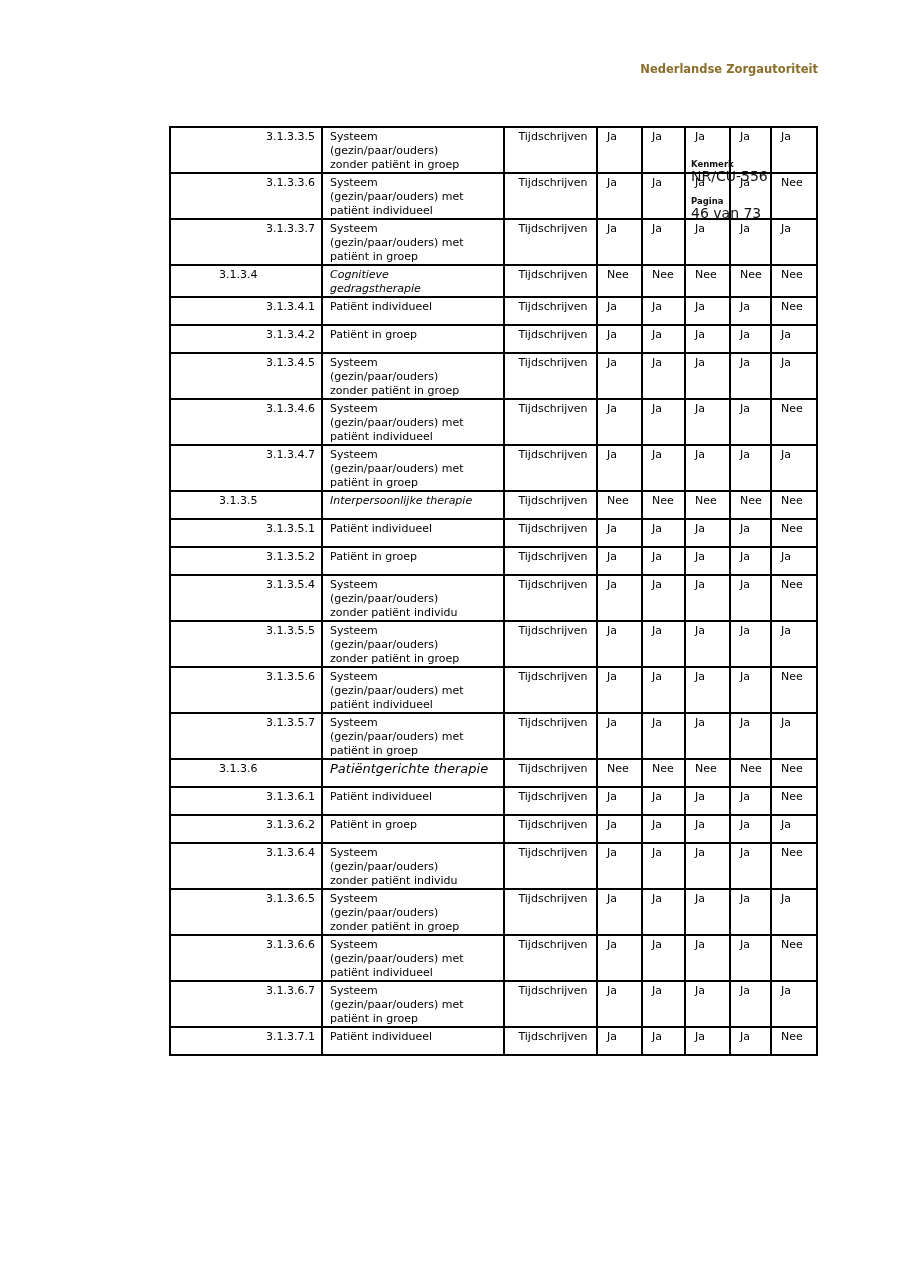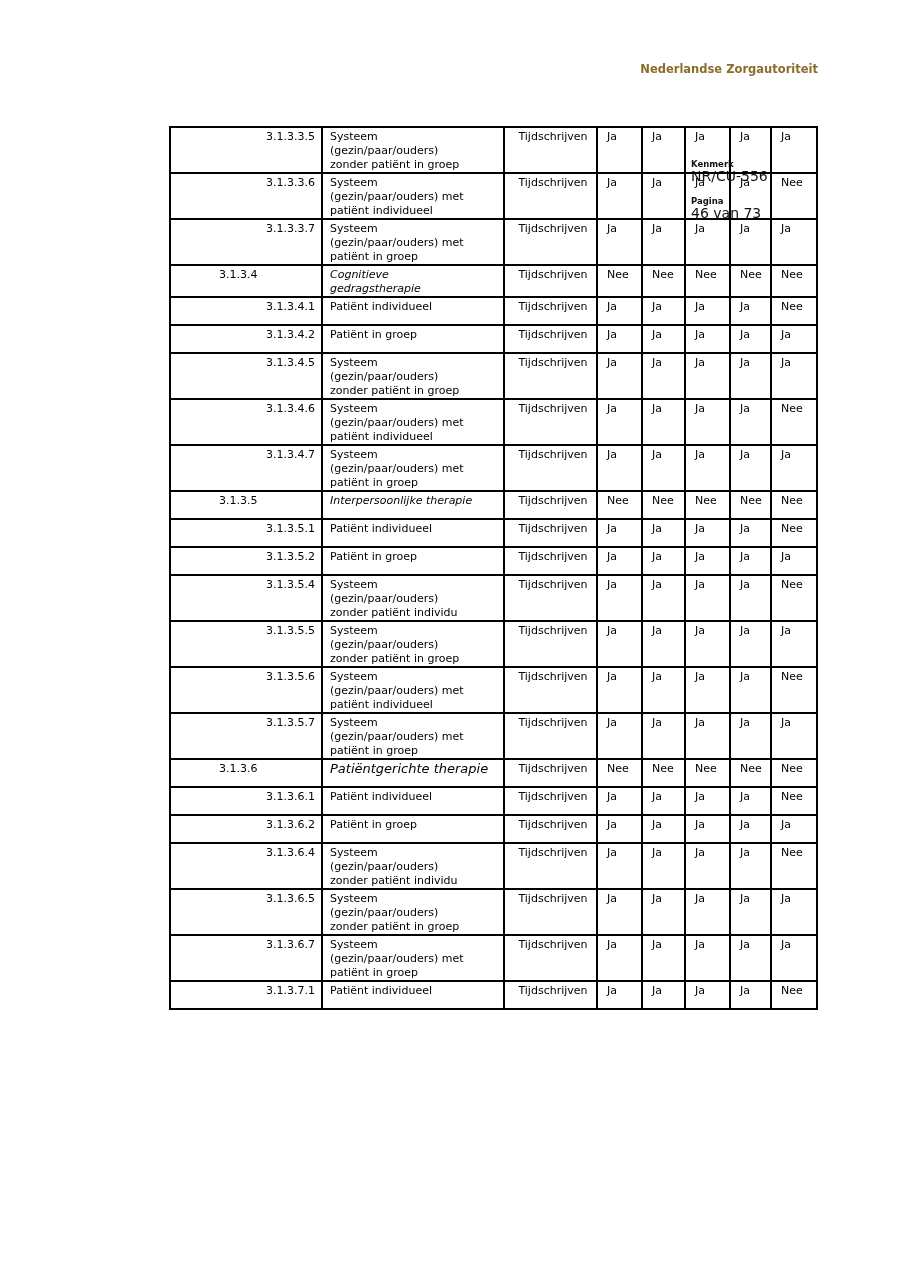--- a/index.html
+++ b/index.html
@@ -291,20 +291,32 @@
 (gezin/paar/ouders)
 zonder patiënt in groep</td>
         <td class="act">Tijdschrijven</td>
         <td class="ans">Ja</td>
         <td class="ans">Ja</td>
         <td class="ans">Ja</td>
         <td class="ans">Ja</td>
         <td class="ans">Ja</td>
       </tr>
       <tr class="r3">
+        <td class="code">3.1.3.6.6</td>
+        <td class="desc">Systeem
+(gezin/paar/ouders) met
+patiënt individueel</td>
+        <td class="act">Tijdschrijven</td>
+        <td class="ans">Ja</td>
+        <td class="ans">Ja</td>
+        <td class="ans">Ja</td>
+        <td class="ans">Ja</td>
+        <td class="ans">Nee</td>
+      </tr>
+      <tr class="r3">
         <td class="code">3.1.3.6.7</td>
         <td class="desc">Systeem
 (gezin/paar/ouders) met
 patiënt in groep</td>
         <td class="act">Tijdschrijven</td>
         <td class="ans">Ja</td>
         <td class="ans">Ja</td>
         <td class="ans">Ja</td>
         <td class="ans">Ja</td>
         <td class="ans">Ja</td>

